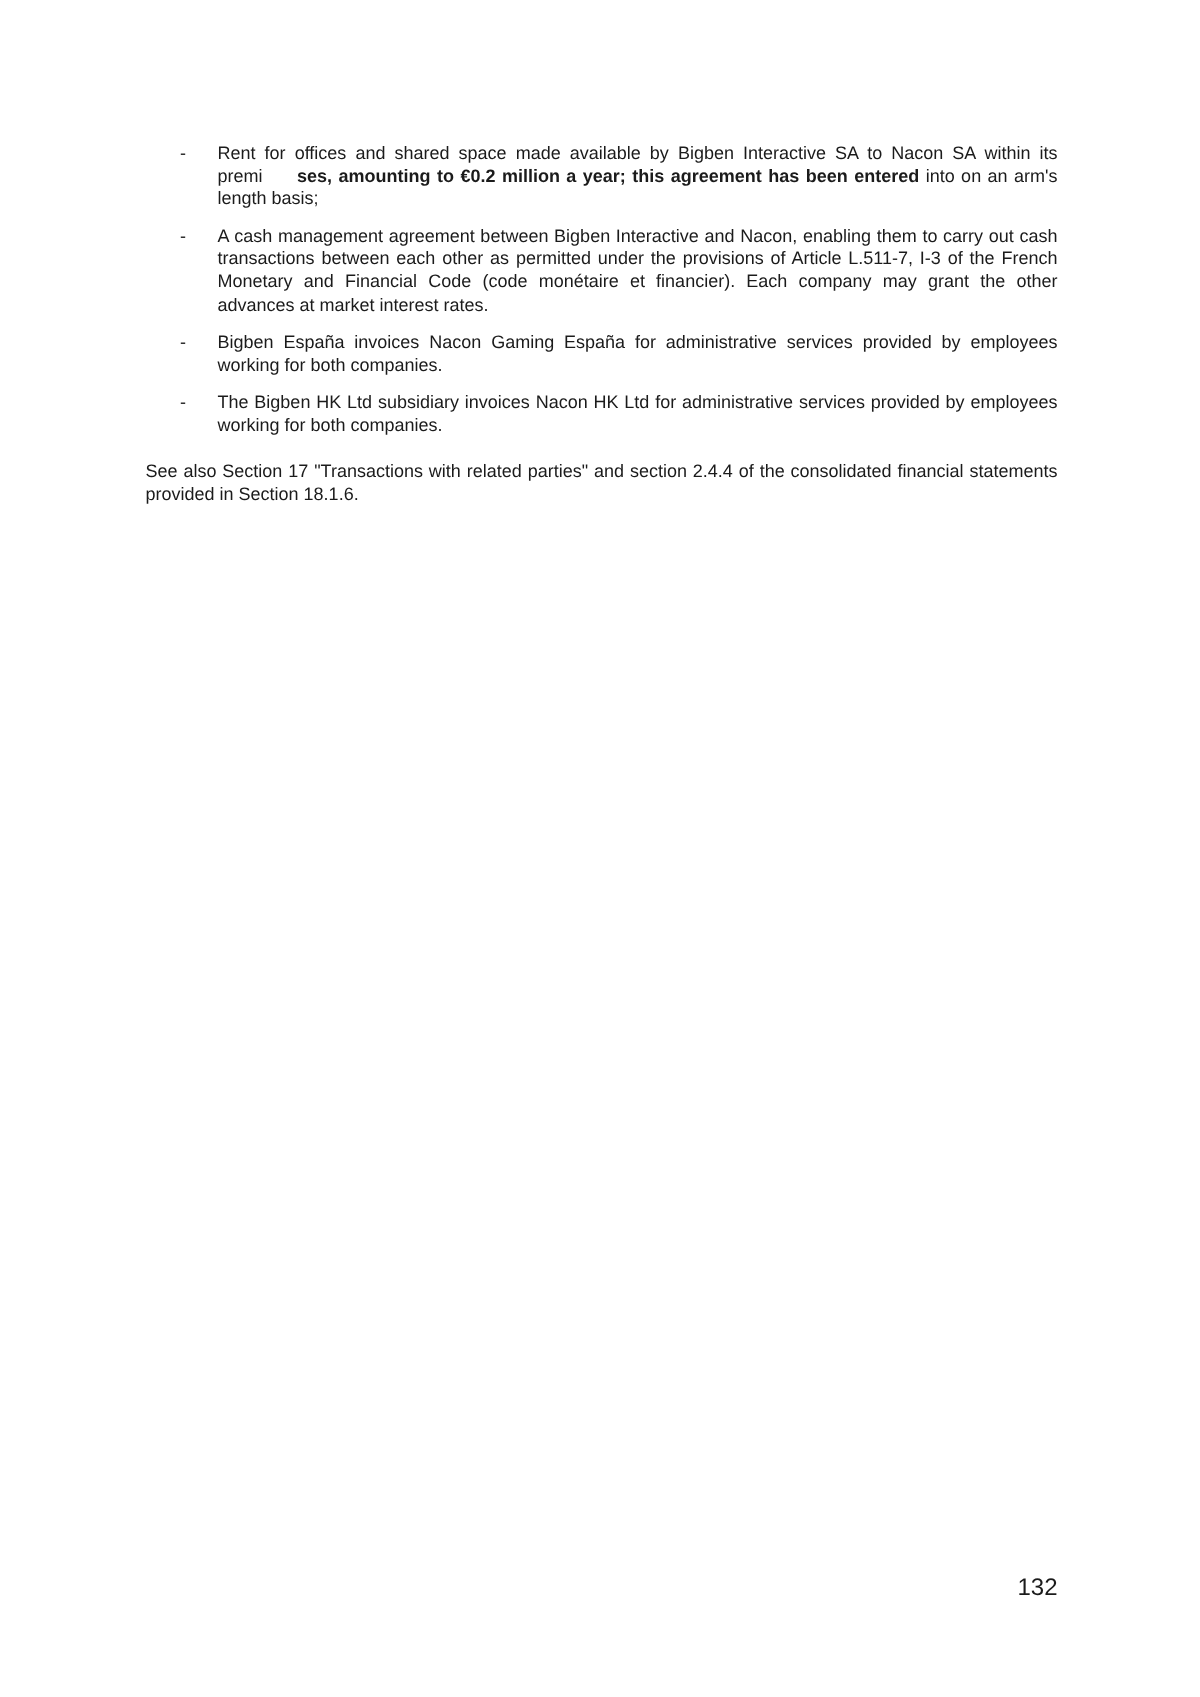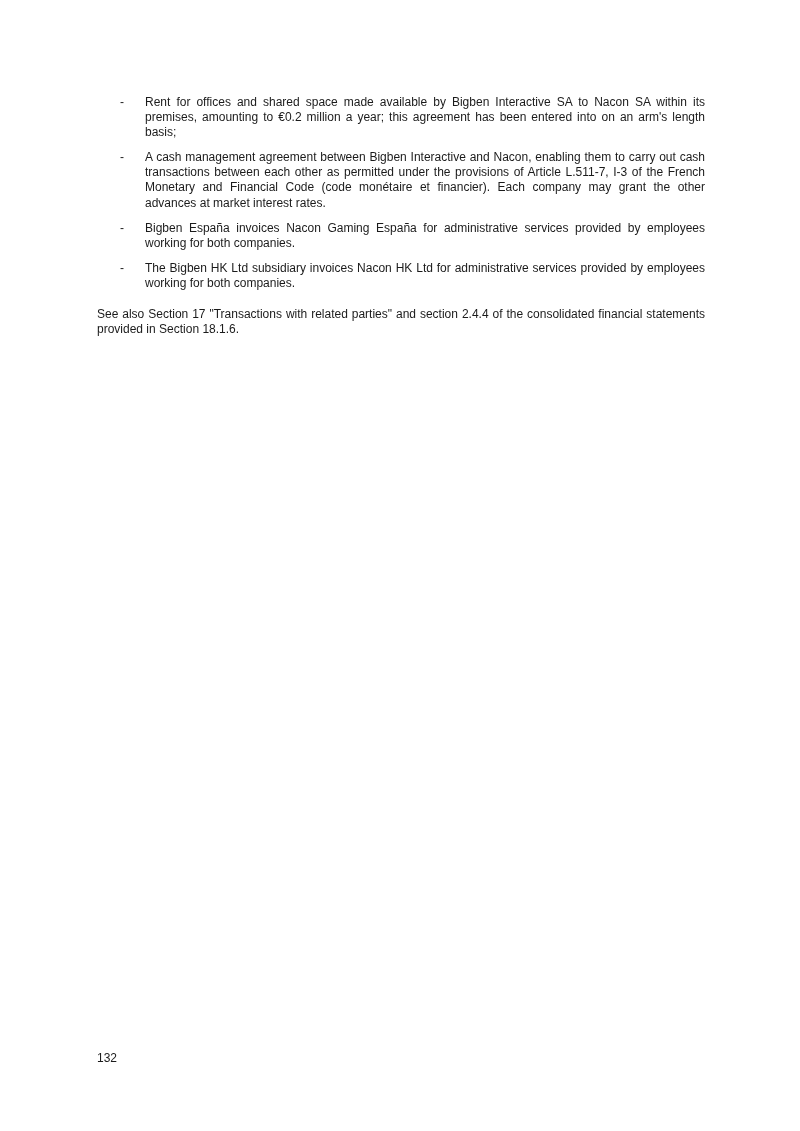--- a/index.html
+++ b/index.html
@@ -40,33 +40,34 @@
     width: 48px;
     padding-left: 23px;
     box-sizing: border-box;
   }
   .bullet-text {
     flex: 1;
     margin: 0;
     text-align: justify;
   }
   .semibold {
-    font-weight: normal;
+    font-weight: bold;
+    padding-left: 23px;
   }
   .closing {
     margin: 16px 0 0 0;
     text-align: justify;
   }
   .page-number {
     position: absolute;
     top: 1051px;
     left: 97px;
     width: 608px;
-    text-align: left;
-    font-size: 12px;
+    text-align: right;
+    font-size: 16px;
     line-height: 15px;
   }
 </style>
 </head>
 <body>
 
 <div class="page">
 
   <div class="content">
 

